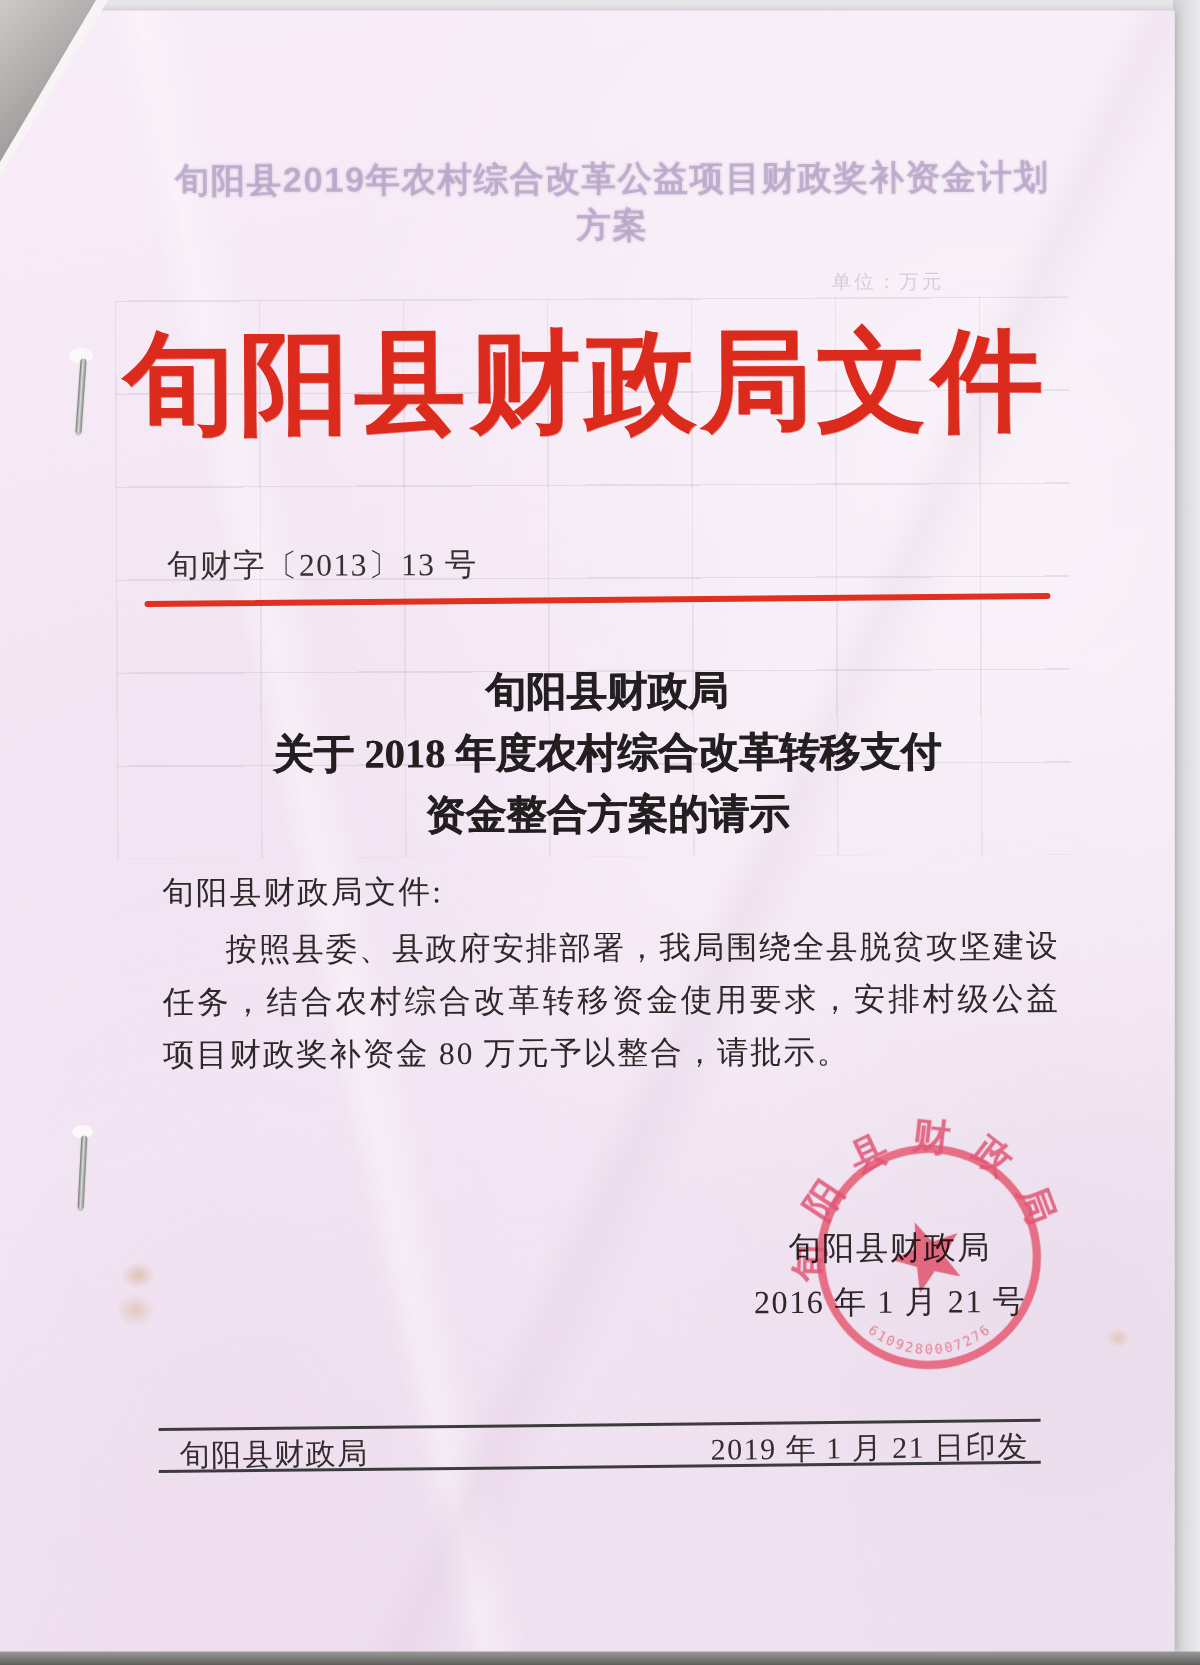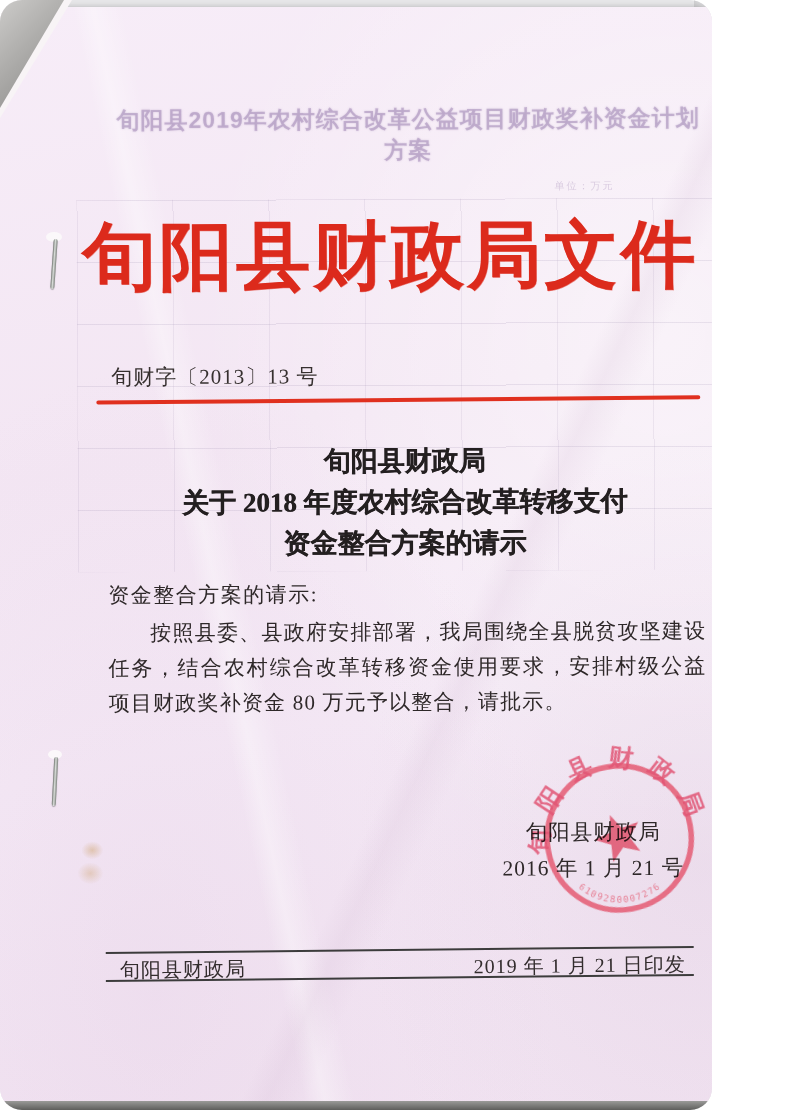--- a/index.html
+++ b/index.html
@@ -1,20 +1,19 @@
 <!DOCTYPE html>
 <html><head>
 <meta charset="utf-8">
 <style>
   html,body{margin:0;padding:0;}
   .page{
-    position:relative; width:712px; height:1110px; overflow:hidden;
+    position:relative; width:800px; height:1110px; overflow:hidden;
     background:#e7e7e9;
     font-family:"Liberation Serif","DejaVu Serif",serif;
-    border-radius:22px;
   }
   
   .edge-bottom{position:absolute;left:0;bottom:0;width:800px;height:9px;
     background:linear-gradient(#9a9a98,#5e5e5c);}
   .edge-right{position:absolute;top:0;right:0;width:18px;height:1110px;
     background:linear-gradient(90deg,#cfcfd1,#ececee);}
   
   .paper{
     position:absolute; left:0; top:7px; width:783px; height:1095px;
     background:
@@ -33,21 +32,21 @@
     clip-path:polygon(0 0,72px 0,0 118px);background:#f8f4f6;}
   .fold{position:absolute;left:0;top:0;width:66px;height:110px;
     clip-path:polygon(0 0,64px 0,0 108px);
     background:linear-gradient(135deg,#cccbc9 0%,#a4a3a1 55%,#838280 100%);}
   .content{position:absolute;inset:0;transform:rotate(-.25deg);}
   
   .ghost-title{position:absolute;left:110px;top:97px;width:600px;text-align:center;
     font-family:"Liberation Sans","DejaVu Sans",sans-serif;font-weight:bold;
     font-size:23px;color:rgba(150,122,172,.40);letter-spacing:1px;
     text-shadow:0 0 2px rgba(150,122,172,.35);}
-  .ghost-unit{position:absolute;left:556px;top:173px;font-size:10px;
+  .ghost-unit{position:absolute;left:556px;top:173px;font-size:13px;
     color:rgba(150,122,172,.32);letter-spacing:2px;}
   .ghost-grid{position:absolute;left:78px;top:192px;width:636px;height:372px;
     background:
       repeating-linear-gradient(to bottom, rgba(142,126,164,.16) 0 1px, transparent 1px 62px),
       repeating-linear-gradient(to right, rgba(142,126,164,.12) 0 1px, transparent 1px 96px);}
   
   .red-header{position:absolute;left:0;top:212px;width:783px;text-align:center;
     font-size:74px;font-weight:bold;color:#dc2a1c;letter-spacing:3px;line-height:1;
     text-shadow:.5px .5px 0 rgba(220,42,28,.55);}
   .docnum-row{position:absolute;left:112px;top:355px;width:590px;display:flex;
@@ -119,21 +118,21 @@
       </div>
 
       <div class="red-rule"></div>
 
       <div class="title-block">
         <div>旬阳县财政局</div>
         <div>关于 2018 年度农村综合改革转移支付</div>
         <div>资金整合方案的请示</div>
       </div>
 
-      <div class="addressee">资金整合方案的请示:</div>
+      <div class="addressee">旬阳县财政局文件:</div>
       <p class="para">按照县委、县政府安排部署，我局围绕全县脱贫攻坚建设任务，结合农村综合改革转移资金使用要求，安排村级公益项目财政奖补资金 80 万元予以整合，请批示。</p>
 
       <div class="sign-block">
         <div>旬阳县财政局</div>
         <div>2016 年 1 月 21 号</div>
       </div>
 
       <div class="seal">
         <svg viewBox="-92 -92 184 184" width="184" height="184">
           <defs>

